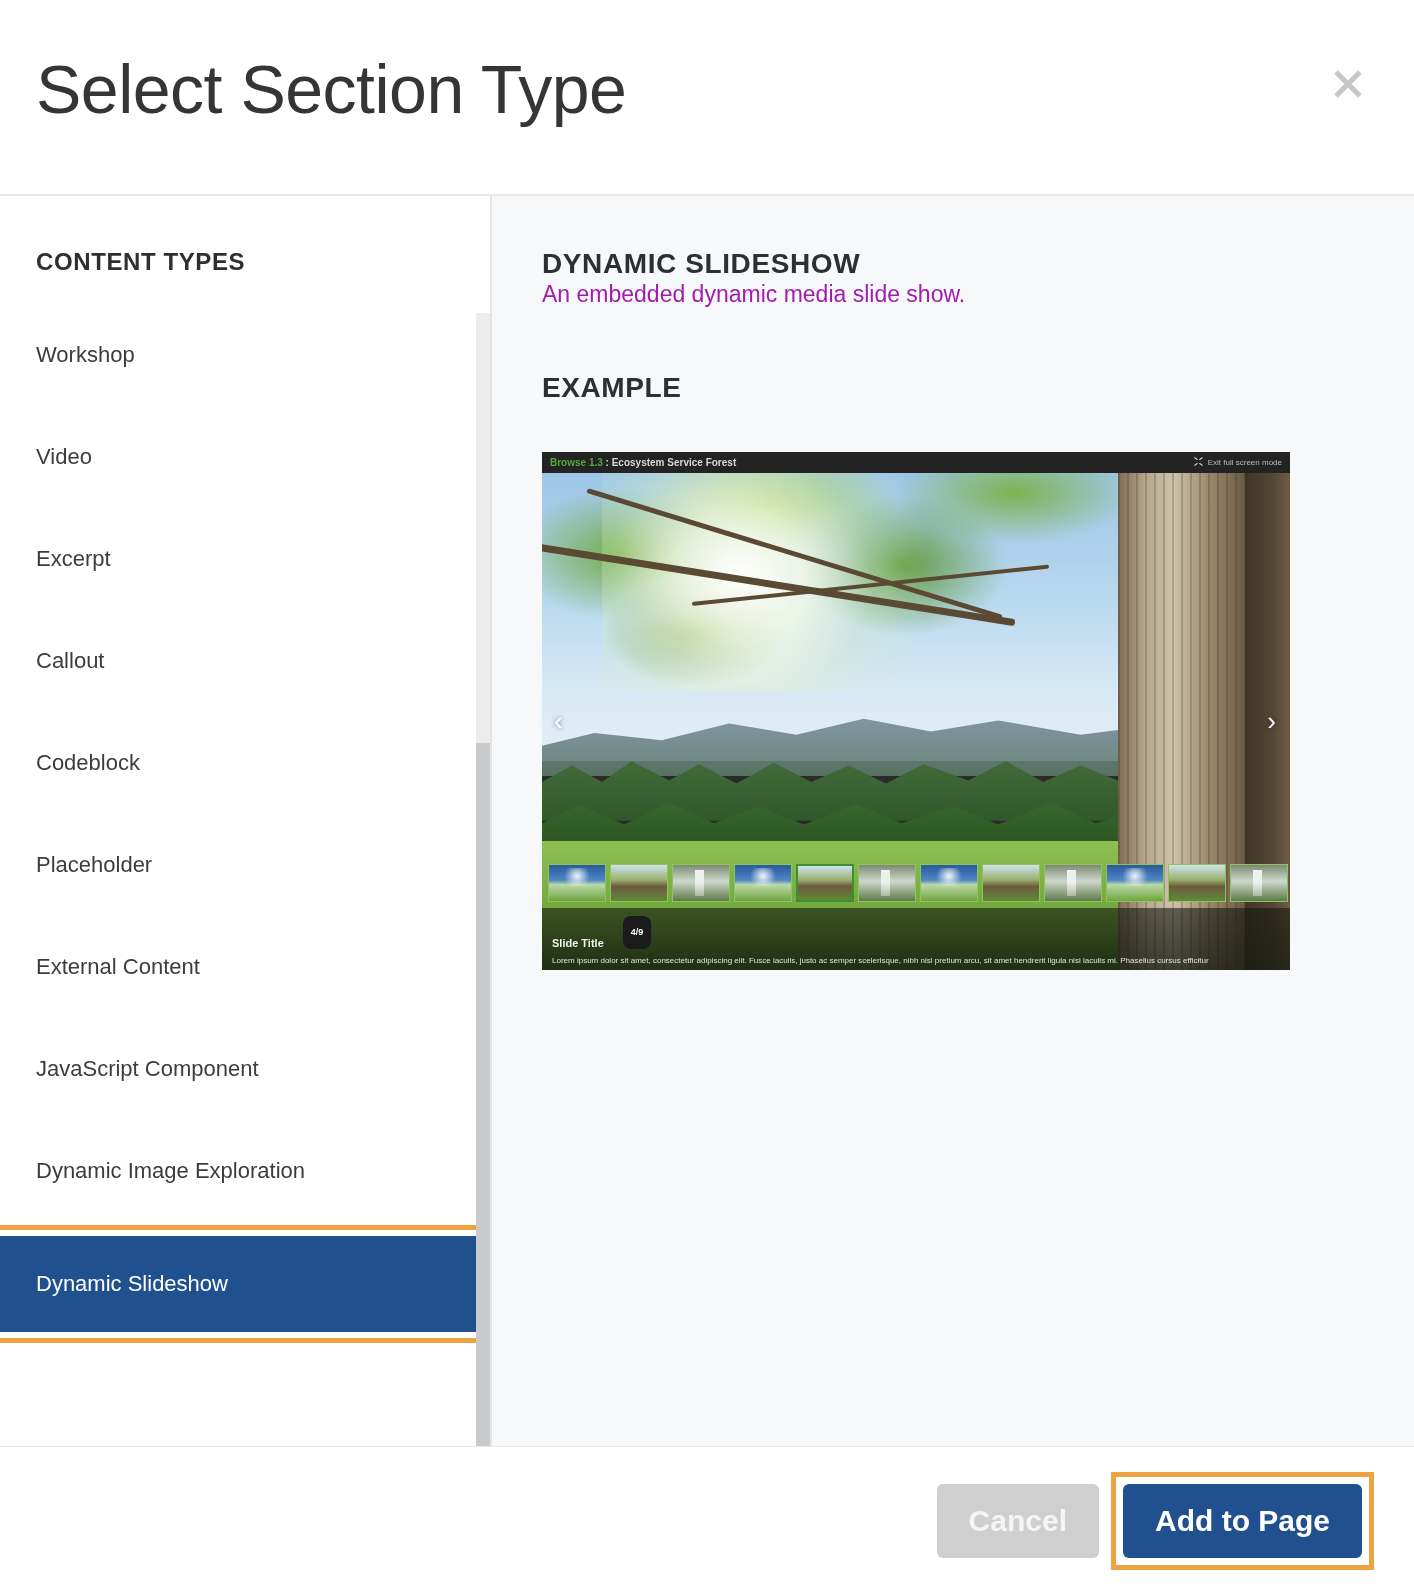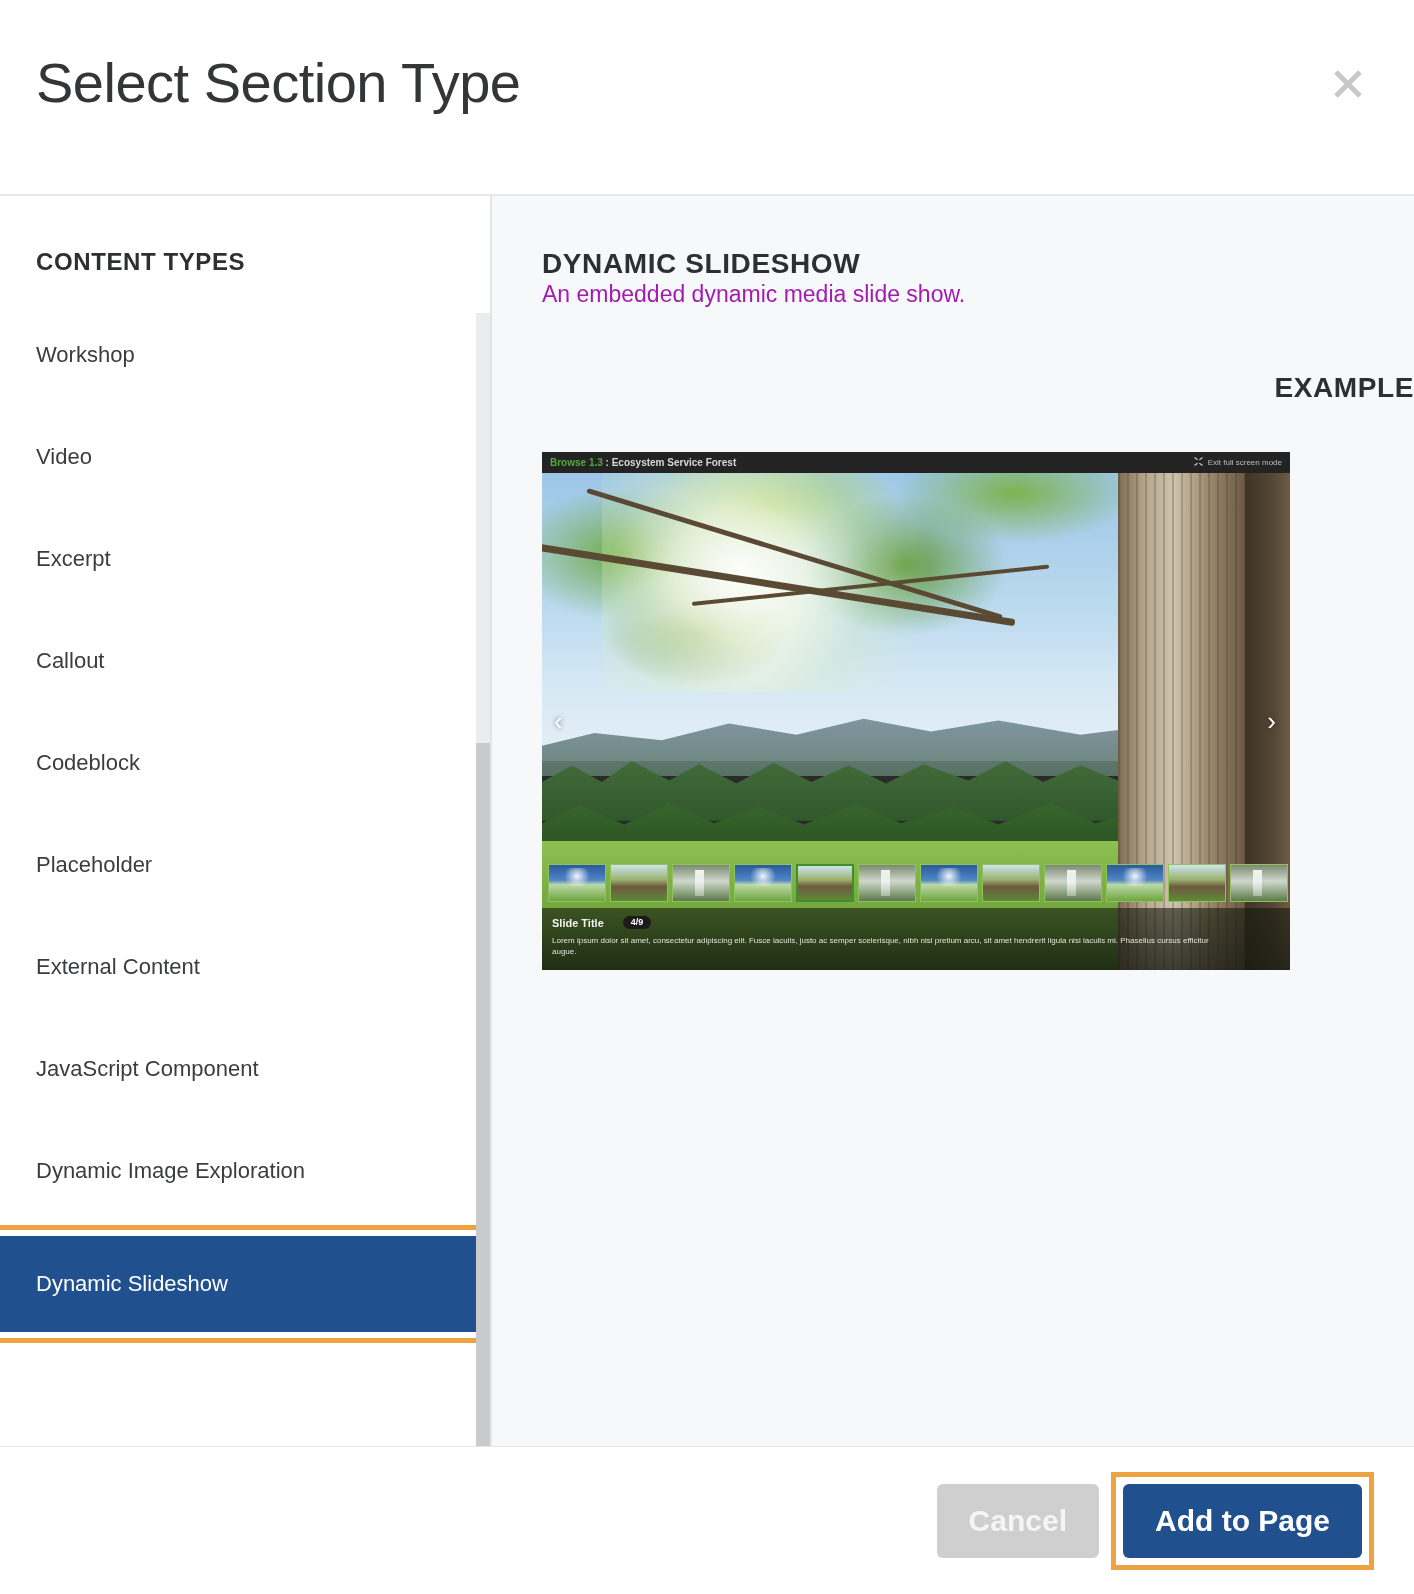--- a/index.html
+++ b/index.html
@@ -11,21 +11,21 @@
   }
   .dialog { width: 1414px; height: 1594px; display: flex; flex-direction: column; background:#fff; }
 
   
   .dlg-header {
     height: 196px; flex: 0 0 196px; position: relative;
     border-bottom: 2px solid #e8e8e8; background:#fff;
   }
   .dlg-title {
     position:absolute; left:36px; top:52px;
-    font-size:56px; font-weight:400; color:#333536; letter-spacing:-0.5px;
+    font-size:68px; font-weight:400; color:#333536; letter-spacing:-0.5px;
     line-height:1.1;
   }
   .close-btn {
     position:absolute; right:42px; top:60px;
     width:48px; height:48px; cursor:pointer;
     display:flex; align-items:center; justify-content:center;
     background:none; border:none;
   }
   .close-btn svg { display:block; }
 
@@ -70,21 +70,21 @@
   .detail {
     flex:1 1 auto; background:#f7f8f9; padding:52px 0 0 50px; overflow:hidden;
   }
   .detail-title {
     font-size:28px; font-weight:700; color:#2d2f31; letter-spacing:0.6px;
   }
   .detail-desc {
     font-size:23px; color:#a21caf; line-height:1.3;
   }
   .detail-example-label {
-    margin-top:62px; font-size:28px; font-weight:700; color:#2d2f31; letter-spacing:0.6px;text-align:right;
+    margin-top:62px; font-size:28px; font-weight:700; color:#2d2f31; letter-spacing:0.6px;
   }
 
   
   .example-frame {
     margin-top:48px; width:748px; height:518px; position:relative;
     background:#2a2a2a; overflow:hidden;
   }
   .ex-topbar {
     position:absolute; left:0; top:0; width:100%; height:21px;
     background:#232323; display:flex; align-items:center;
@@ -182,21 +182,21 @@
   }
   .caption {
     position:absolute; left:0; bottom:0; width:100%; height:62px;
     background: linear-gradient(to bottom, rgba(18,22,12,.58) 0%, rgba(20,24,14,.78) 100%);
     padding:8px 10px 0 10px; z-index:5;
   }
   .caption-head { display:flex; align-items:flex-end; gap:19px; }
   .caption-title { font-size:11px; font-weight:700; color:#f2f2ef; }
   .caption-badge {
     font-size:9px; font-weight:700; color:#ffffff; background:#1b1b1b;
-    border-radius:8px; padding:2px 8px; line-height:1;
+    border-radius:8px; padding:12px 8px; line-height:1;
   }
   .caption-body {
     margin-top:6px; font-size:8px; line-height:1.45; color:#e2e3da;
     max-width:660px;
   }
 
   
   .dlg-footer {
     height:148px; flex:0 0 148px; background:#fff;
     display:flex; align-items:center; justify-content:flex-end;

